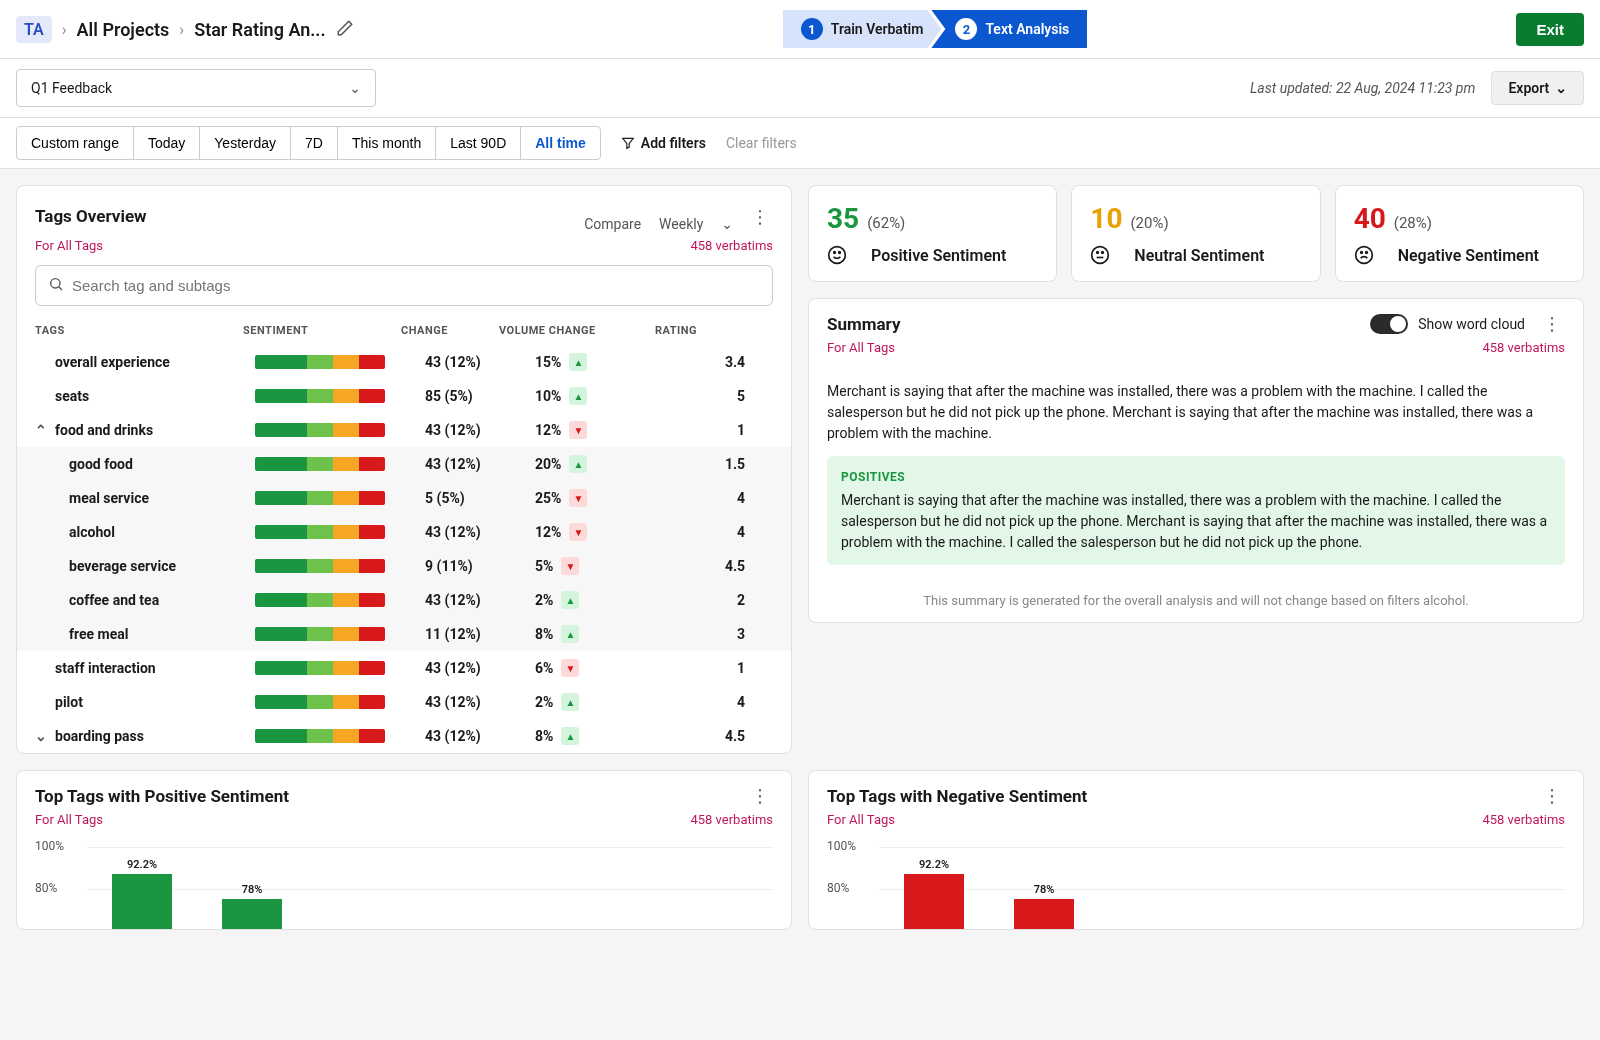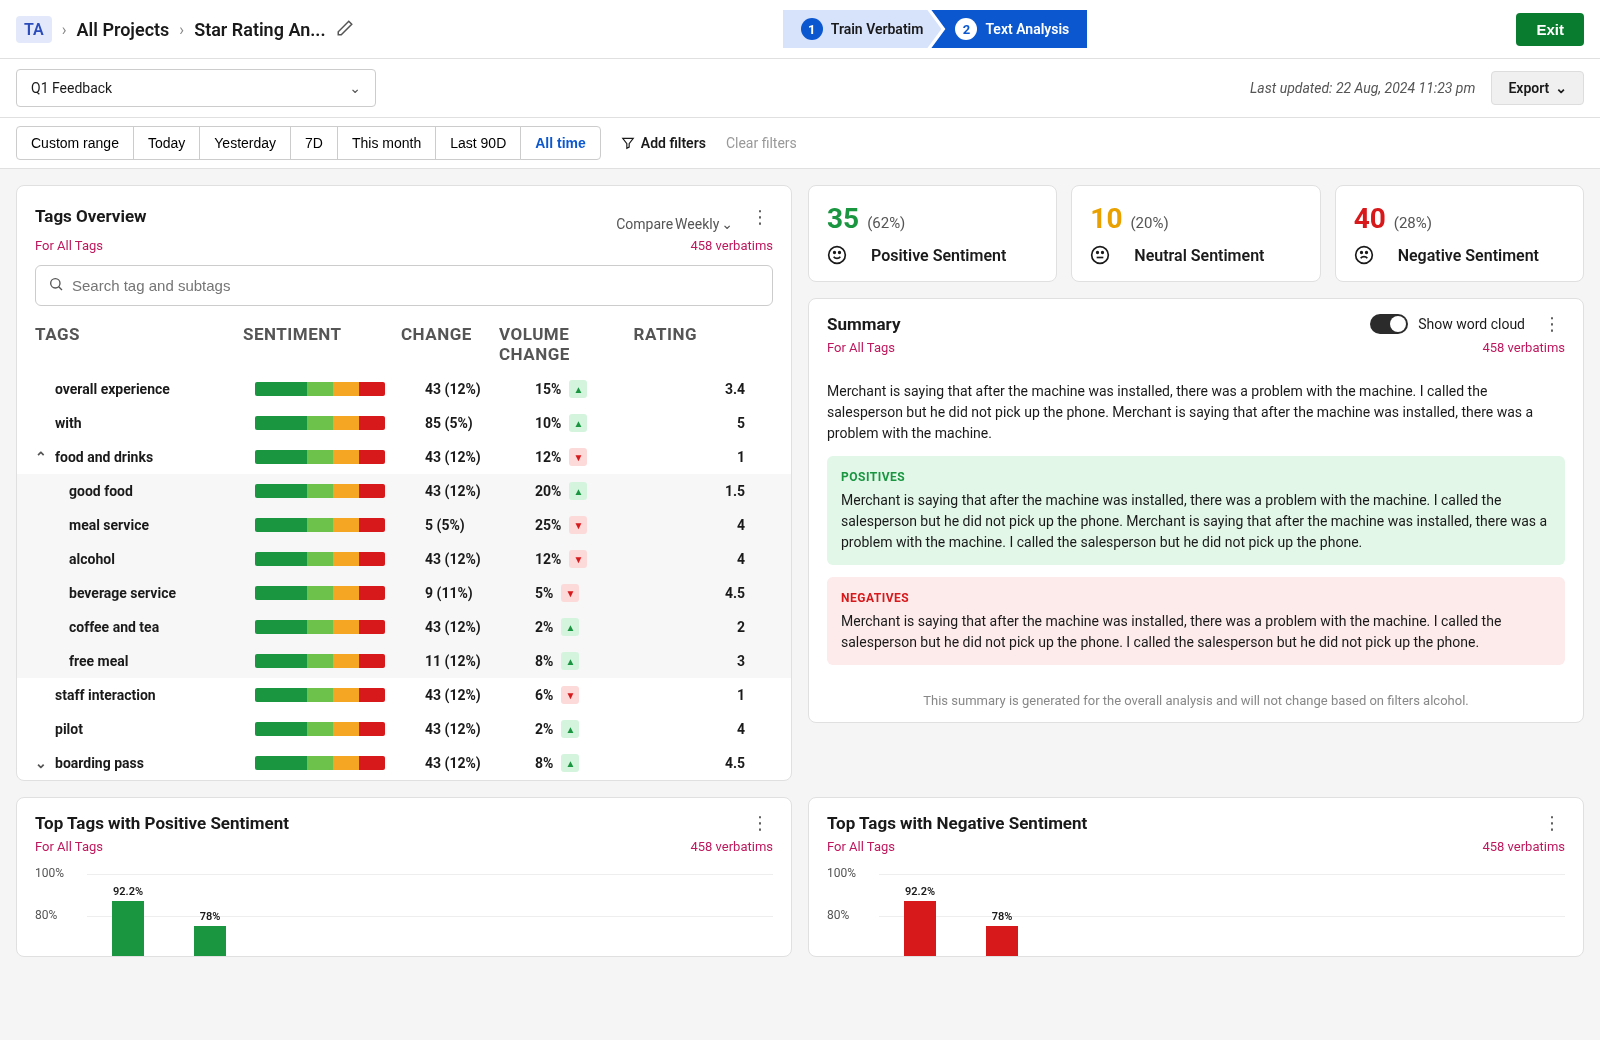--- a/index.html
+++ b/index.html
@@ -34,29 +34,29 @@
 .seg button:last-child { border-radius: 0 4px 4px 0; }
 .seg button.active { color: #0b57d0; font-weight: 600; }
 .add-filters { margin-left: 20px; display: flex; align-items: center; gap: 6px; font-weight: 600; cursor: pointer; }
 .clear-filters { margin-left: 20px; color: #999; cursor: pointer; }
 
 .content { display: grid; grid-template-columns: 1fr 1fr; gap: 16px; padding: 16px; }
 .card { background: #fff; border: 1px solid #e0e0e0; border-radius: 8px; }
 .card-head { padding: 14px 18px 6px; display: flex; align-items: center; justify-content: space-between; }
 .card-title { font-size: 17px; font-weight: 700; }
 .card-sub { padding: 0 18px 12px; display: flex; justify-content: space-between; color: #be185d; font-size: 13px; }
-.compare { display: flex; align-items: center; gap: 2px; color: #555; font-size: 14px; margin-top: 16px; }
+.compare { display: flex; align-items: center; gap: 18px; color: #555; font-size: 14px; margin-top: 16px; }
 .more-icon { cursor: pointer; color: #555; padding: 0 4px; font-size: 18px; }
 
 .search-wrap { padding: 0 18px 10px; }
 .search { border: 1px solid #ccc; border-radius: 6px; padding: 10px 12px; display: flex; align-items: center; gap: 8px; }
 .search input { border: none; outline: none; width: 100%; font-size: 15px; }
 .search-icon { color: #555; }
 
-.tbl-head { display: grid; grid-template-columns: 200px 150px 90px 120px 70px; gap: 8px; padding: 8px 18px; font-size: 17px; font-weight: 700; color: #555; letter-spacing: 0.5px; }
+.tbl-head { display: grid; grid-template-columns: 200px 150px 90px 120px 70px; gap: 8px; padding: 8px 18px; font-size: 11px; font-weight: 700; color: #555; letter-spacing: 0.5px; }
 .tbl-row { display: grid; grid-template-columns: 200px 150px 90px 120px 70px; gap: 20px; padding: 8px 18px; align-items: center; font-weight: bold; }
 .tbl-row.sub { background: #f7f7f7; }
 .tag-cell { display: flex; align-items: center; gap: 6px; }
 .tag-cell.indent { padding-left: 34px; }
 .exp-icon { width: 14px; color: #555; cursor: pointer; }
 .sent-bar { display: flex; height: 14px; width: 130px; border-radius: 2px; overflow: hidden; }
 .sent-g { background: #1a9641; }
 .sent-lg { background: #6cc24a; }
 .sent-o { background: #f5a623; }
 .sent-r { background: #d7191c; }
@@ -85,21 +85,21 @@
 .pos-box .lbl { color: #1a9641; font-weight: 700; font-size: 12px; letter-spacing: 0.5px; margin-bottom: 4px; }
 .neg-box { background: #fdeaea; border-radius: 6px; padding: 12px 14px; margin-top: 12px; }
 .neg-box .lbl { color: #d7191c; font-weight: 700; font-size: 12px; letter-spacing: 0.5px; margin-bottom: 4px; }
 .summary-note { text-align: center; color: #888; font-size: 13px; padding: 14px; }
 
 .chart-area { padding: 18px 18px 0; position: relative; height: 90px; }
 .y-axis { position: absolute; left: 18px; top: 0; font-size: 12px; color: #555; }
 .y-tick { position: absolute; }
 .grid-line { position: absolute; left: 70px; right: 18px; border-top: 1px solid #eee; }
 .bars { position: absolute; left: 95px; bottom: 0; display: flex; gap: 50px; align-items: flex-end; }
-.bar { width: 32px; position: relative; }
+.bar { width: 60px; position: relative; }
 .bar-lbl { position: absolute; top: -16px; width: 100%; text-align: center; font-size: 11px; font-weight: 600; }
 .bar.green { background: #1a9641; }
 .bar.red { background: #d7191c; }
 </style>
 </head>
 <body>
 
 <div class="topbar">
   <div class="breadcrumb">
     <span class="ta-badge">TA</span>
@@ -210,21 +210,21 @@
           <span>43 (12%)</span>
           <div class="vol-change">
             <span>15%</span>
             <span class="chg-pill chg-up">▲</span>
           </div>
           <span style="text-align: right;">3.4</span>
         </div>
         <div class="tbl-row">
           <div class="tag-cell">
             <span style="width: 14px;"></span>
-            <span>with</span>
+            <span>seats</span>
           </div>
           <div class="sent-bar">
             <div class="sent-g" style="flex:40"></div>
             <div class="sent-lg" style="flex:20"></div>
             <div class="sent-o" style="flex:20"></div>
             <div class="sent-r" style="flex:20"></div>
           </div>
           <span>85 (5%)</span>
           <div class="vol-change">
             <span>10%</span>
@@ -472,24 +472,20 @@
       <div class="card-sub">
         <span>For All Tags</span>
         <span>458 verbatims</span>
       </div>
       <div class="summary-body">
         <div>Merchant is saying that after the machine was installed, there was a problem with the machine. I called the salesperson but he did not pick up the phone. Merchant is saying that after the machine was installed, there was a problem with the machine.</div>
         <div class="pos-box">
           <div class="lbl">POSITIVES</div>
           <div>Merchant is saying that after the machine was installed, there was a problem with the machine. I called the salesperson but he did not pick up the phone. Merchant is saying that after the machine was installed, there was a problem with the machine. I called the salesperson but he did not pick up the phone.</div>
         </div>
-        <div class="neg-box">
-          <div class="lbl">NEGATIVES</div>
-          <div>Merchant is saying that after the machine was installed, there was a problem with the machine. I called the salesperson but he did not pick up the phone. I called the salesperson but he did not pick up the phone.</div>
-        </div>
       </div>
       <div class="summary-note">This summary is generated for the overall analysis and will not change based on filters alcohol.</div>
     </div>
   </div>
 
   <div class="card">
     <div class="card-head">
       <span class="card-title">Top Tags with Positive Sentiment</span>
       <span class="more-icon">⋮</span>
     </div>

